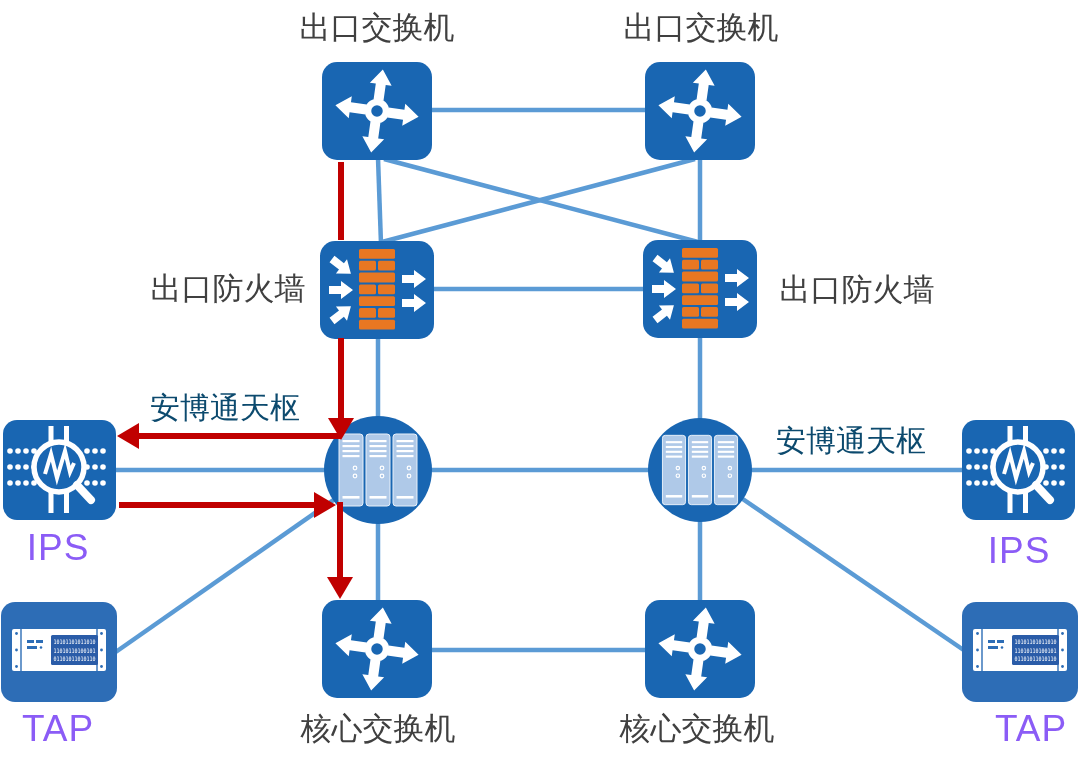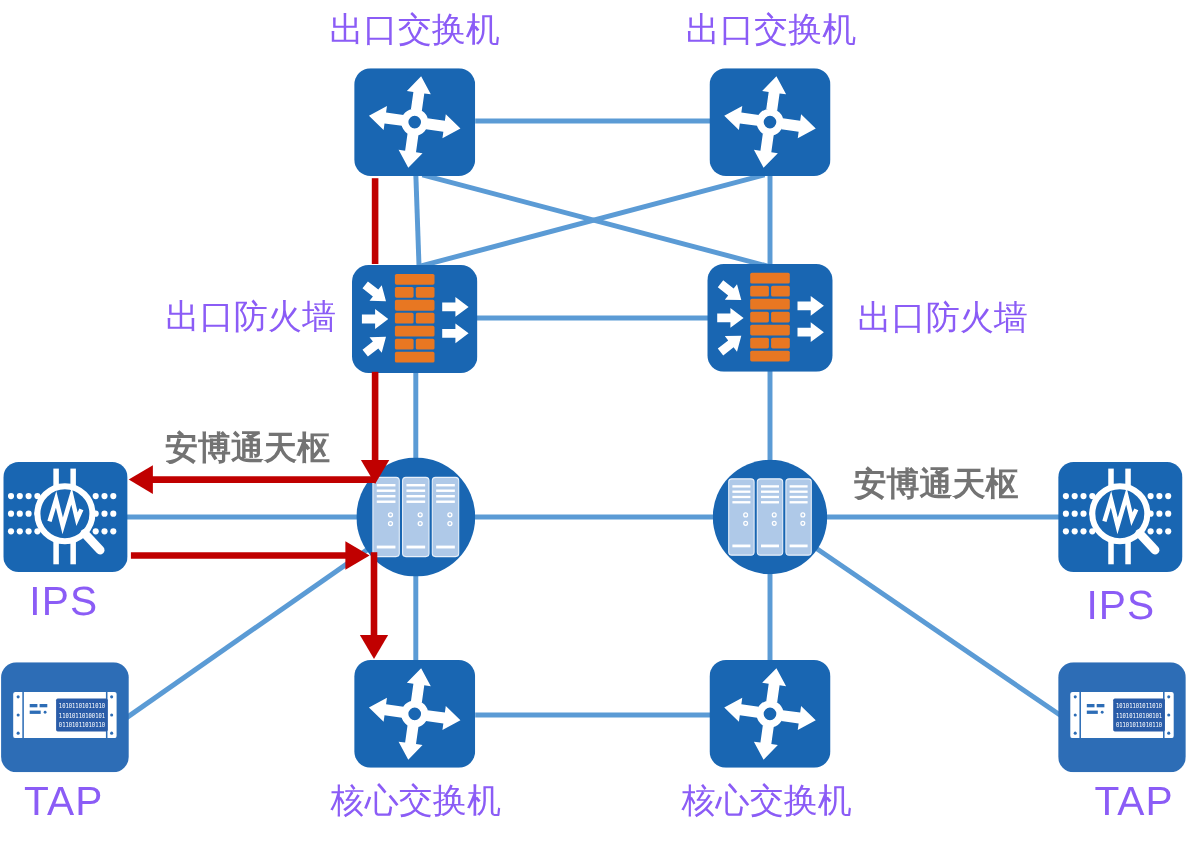--- a/index.html
+++ b/index.html
@@ -6,22 +6,22 @@
   #canvas{position:relative;width:1080px;height:769px;background:#ffffff;overflow:hidden;
           font-family:"Liberation Sans",sans-serif;}
   .layer{position:absolute;left:0;top:0;width:1080px;height:769px;pointer-events:none;}
   .under{z-index:1;}
   .nodes{z-index:2;}
   .over{z-index:3;}
   .labels{z-index:4;}
   .node{position:absolute;}
   .node svg{display:block;}
   .lbl{position:absolute;transform:translate(-50%,-50%);white-space:nowrap;
-       font-size:31px;font-weight:500;color:#8b5cf6;line-height:1;}
-  .lbl-red{color:#737373;font-weight:700;font-size:30px;}
+       font-size:31px;font-weight:500;color:#404040;line-height:1;}
+  .lbl-red{color:#0c4a6e;font-weight:400;font-size:30px;}
   .lbl-latin{font-size:37px;font-weight:400;color:#8b5cf6;letter-spacing:1px;}
 </style>
 </head>
 <body>
 
 <div id="canvas">
 
   <svg width="0" height="0" style="position:absolute" aria-hidden="true">
     <defs>
       <path id="sw-arr" d="M0,-5 L16,-5 L16,-11 L31,0 L16,11 L16,5 L0,5 Z" fill="#fff"></path>

